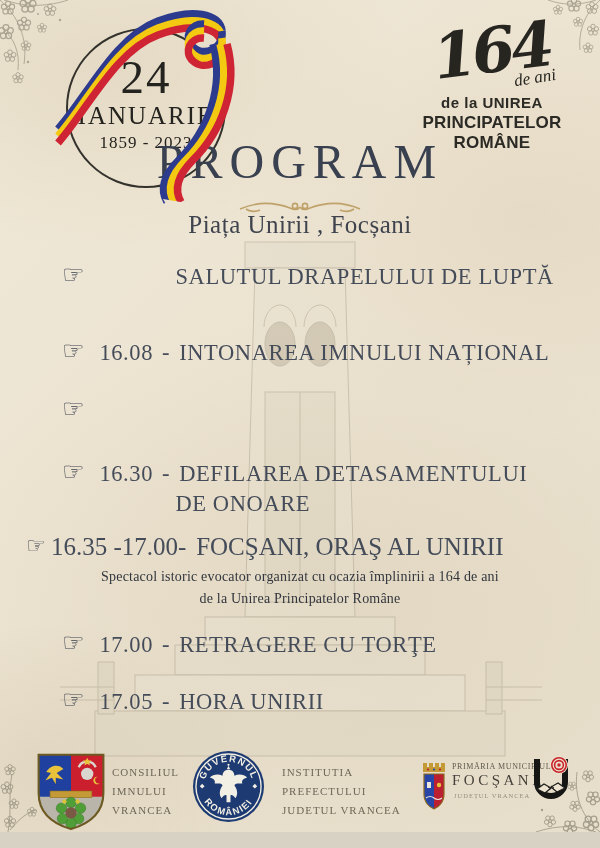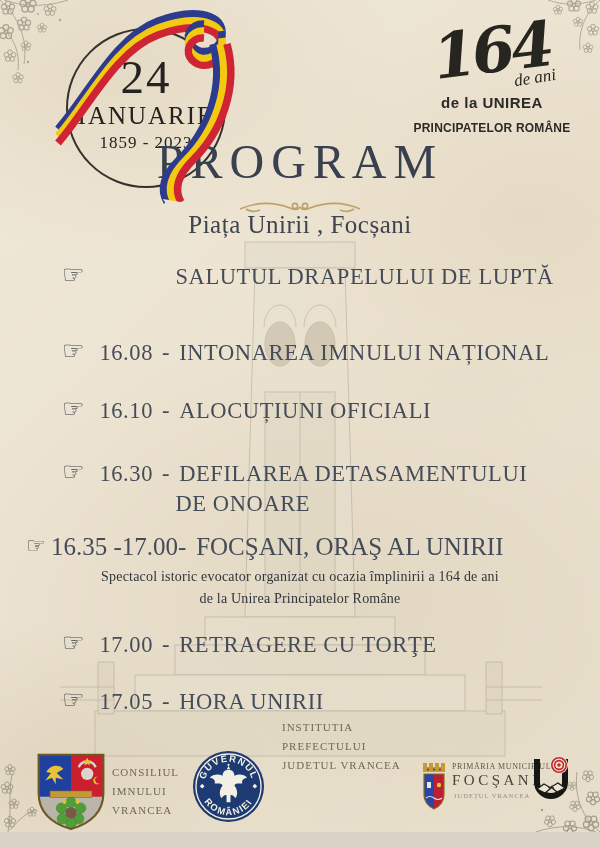--- a/index.html
+++ b/index.html
@@ -25,21 +25,21 @@
   .badge .month{font-size:25px;letter-spacing:2px;color:#24231f;margin-top:1px;}
   .badge .years{font-size:17px;letter-spacing:1px;color:#24231f;margin-top:3px;}
   .ribbon{position:absolute;left:40px;top:4px;z-index:3;pointer-events:none;}
 
   .anniv{position:absolute;right:8px;top:20px;width:200px;text-align:center;z-index:2;}
   .anniv .num{font-family:"DejaVu Serif",serif;font-style:italic;font-weight:bold;
     font-size:62px;line-height:1;letter-spacing:-4px;color:#262520;transform:rotate(-7deg);display:inline-block;}
   .anniv .suffix{position:absolute;right:36px;top:48px;font-style:italic;font-size:17px;color:#262520;transform:rotate(-9deg);}
   .anniv .a1,.anniv .a2{font-family:"Liberation Sans",sans-serif;font-weight:bold;color:#2b2a25;}
   .anniv .a1{font-size:15px;margin-top:12px;letter-spacing:.5px;}
-  .anniv .a2{font-size:12px;margin-top:10px;letter-spacing:.2px;}
+  .anniv .a2{font-size:17px;margin-top:2px;letter-spacing:.2px;}
 
   .title{position:absolute;left:0;right:0;top:134px;margin:0;text-align:center;z-index:2;
     font-weight:400;font-size:48px;letter-spacing:7px;color:#39404f;}
   .flourish{position:absolute;left:238px;top:198px;z-index:2;}
   .subtitle{position:absolute;left:0;right:0;top:211px;text-align:center;z-index:2;
     font-size:25px;color:#3e434e;letter-spacing:.5px;}
 
   .monument{position:absolute;left:50px;top:232px;z-index:0;opacity:.45;pointer-events:none;}
 
   .row{position:absolute;display:flex;align-items:flex-start;z-index:2;color:#454c59;}
@@ -201,23 +201,20 @@
 
   <div class="row" style="top:338px;left:62px">
     <span class="hand">☞</span>
     <div class="entry">
       <div class="l1"><span class="time">16.08</span><span class="dash">-</span><span class="txt">INTONAREA IMNULUI NAȚIONAL</span></div>
     </div>
   </div>
 
   <div class="row" style="top:396px;left:62px">
     <span class="hand">☞</span>
-    <div class="entry">
-      <div class="l1"><span class="time">16.10</span><span class="dash">-</span><span class="txt">ALOCUȚIUNI OFICIALI</span></div>
-    </div>
   </div>
 
   <div class="row" style="top:459px;left:62px">
     <span class="hand">☞</span>
     <div class="entry">
       <div class="l1"><span class="time">16.30</span><span class="dash">-</span><span class="txt">DEFILAREA DETASAMENTULUI</span></div>
       <div class="l2">DE ONOARE</div>
     </div>
   </div>
 
@@ -296,21 +293,21 @@
     </text>
     <rect x="8.6" y="35" width="3.4" height="3.4" transform="rotate(45 10.3 36.7)" fill="#f2efe4"></rect>
     <rect x="62" y="35" width="3.4" height="3.4" transform="rotate(45 63.7 36.7)" fill="#f2efe4"></rect>
     <g fill="#f2efe4">
       <path d="M37,16 l1.8,3.4 h-3.6 Z"></path>
         <circle cx="37" cy="15" r="1.1"></circle>
       <path d="M37,20 C33,20 31,23 31,26 C26,24 21,25 18,28 C22,29 24,31 23,34 C27,34 30,33 31,36 C28,40 27,45 30,49 C32,46 34,45 35,46 L35,53 H39 L39,46 C40,45 42,46 44,49 C47,45 46,40 43,36 C44,33 47,34 51,34 C50,31 52,29 56,28 C53,25 48,24 43,26 C43,23 41,20 37,20 Z"></path>
     </g>
   </svg>
 
-  <div class="footer-text" style="left:282px;top:718px">
+  <div class="footer-text" style="left:282px;top:763px">
     <div>INSTITUTIA</div>
     <div>PREFECTULUI</div>
     <div>JUDETUL VRANCEA</div>
   </div>
 
   <svg class="farms" style="left:420px;top:760px" width="28" height="52" viewBox="0 0 28 52">
     <g fill="#c49a36">
       <rect x="3" y="3" width="4" height="5"></rect>
         <rect x="9" y="3" width="4" height="5"></rect>
       <rect x="15" y="3" width="4" height="5"></rect>

